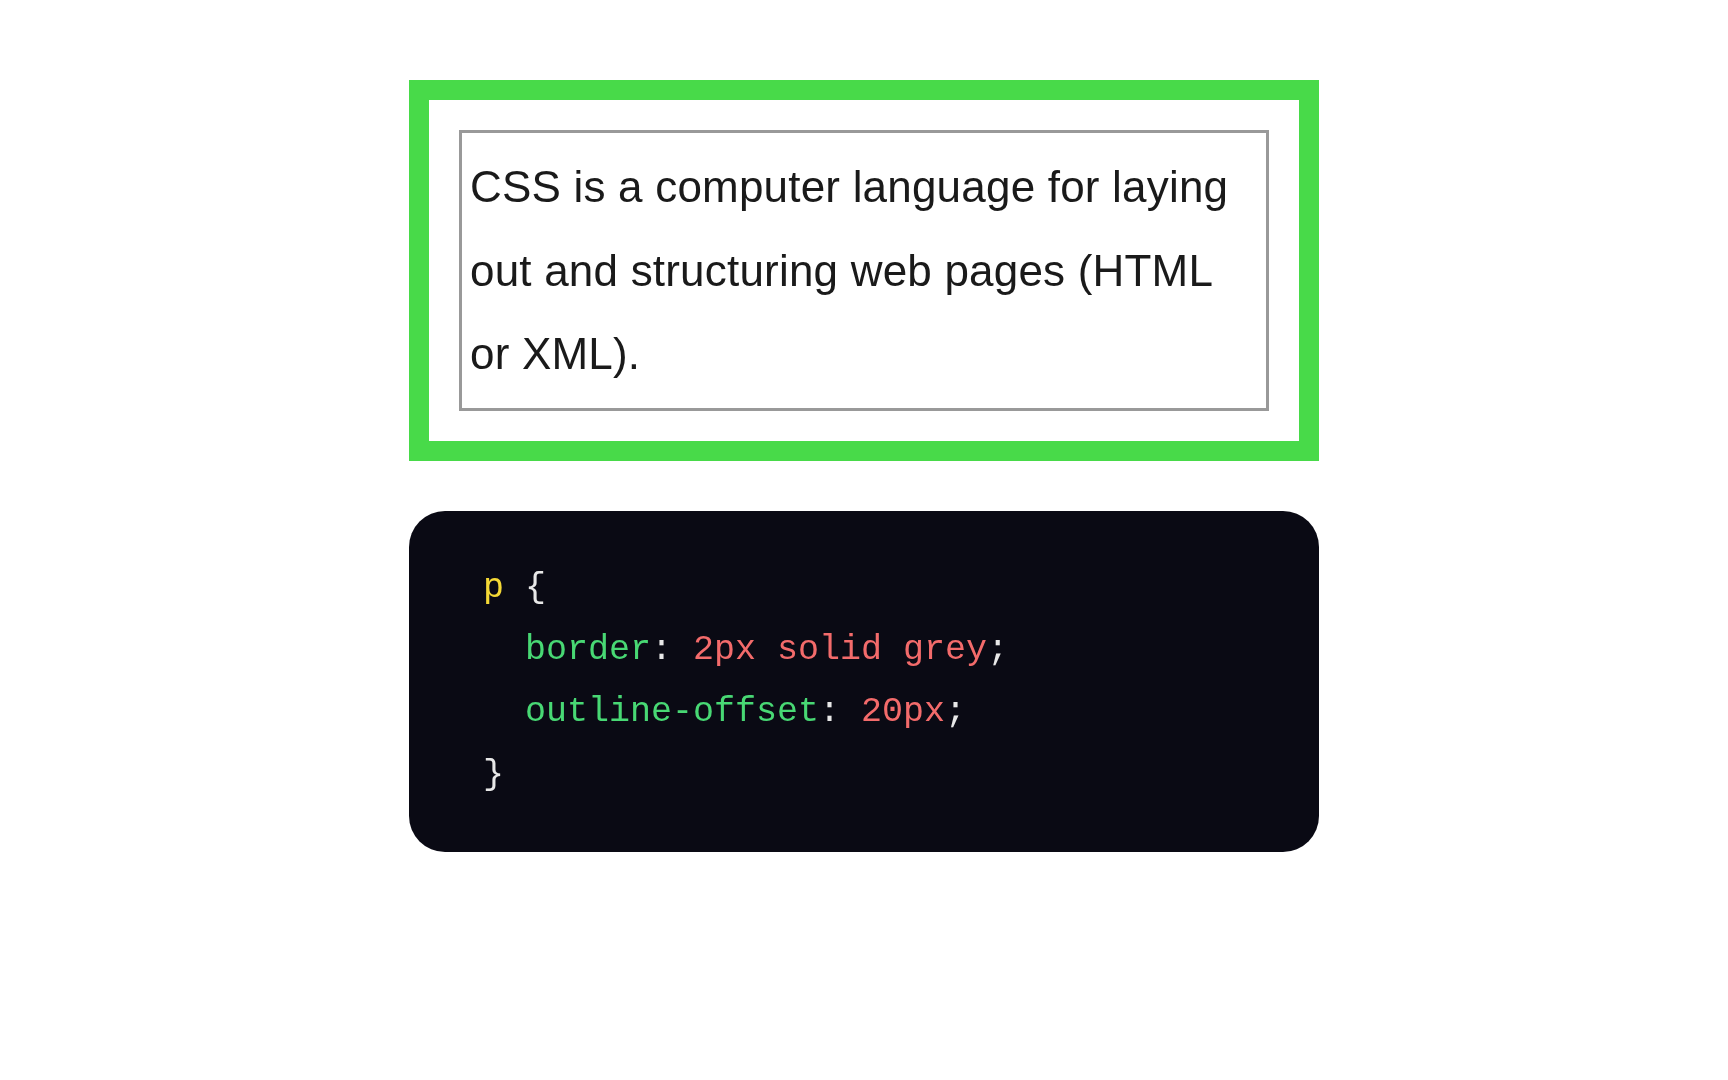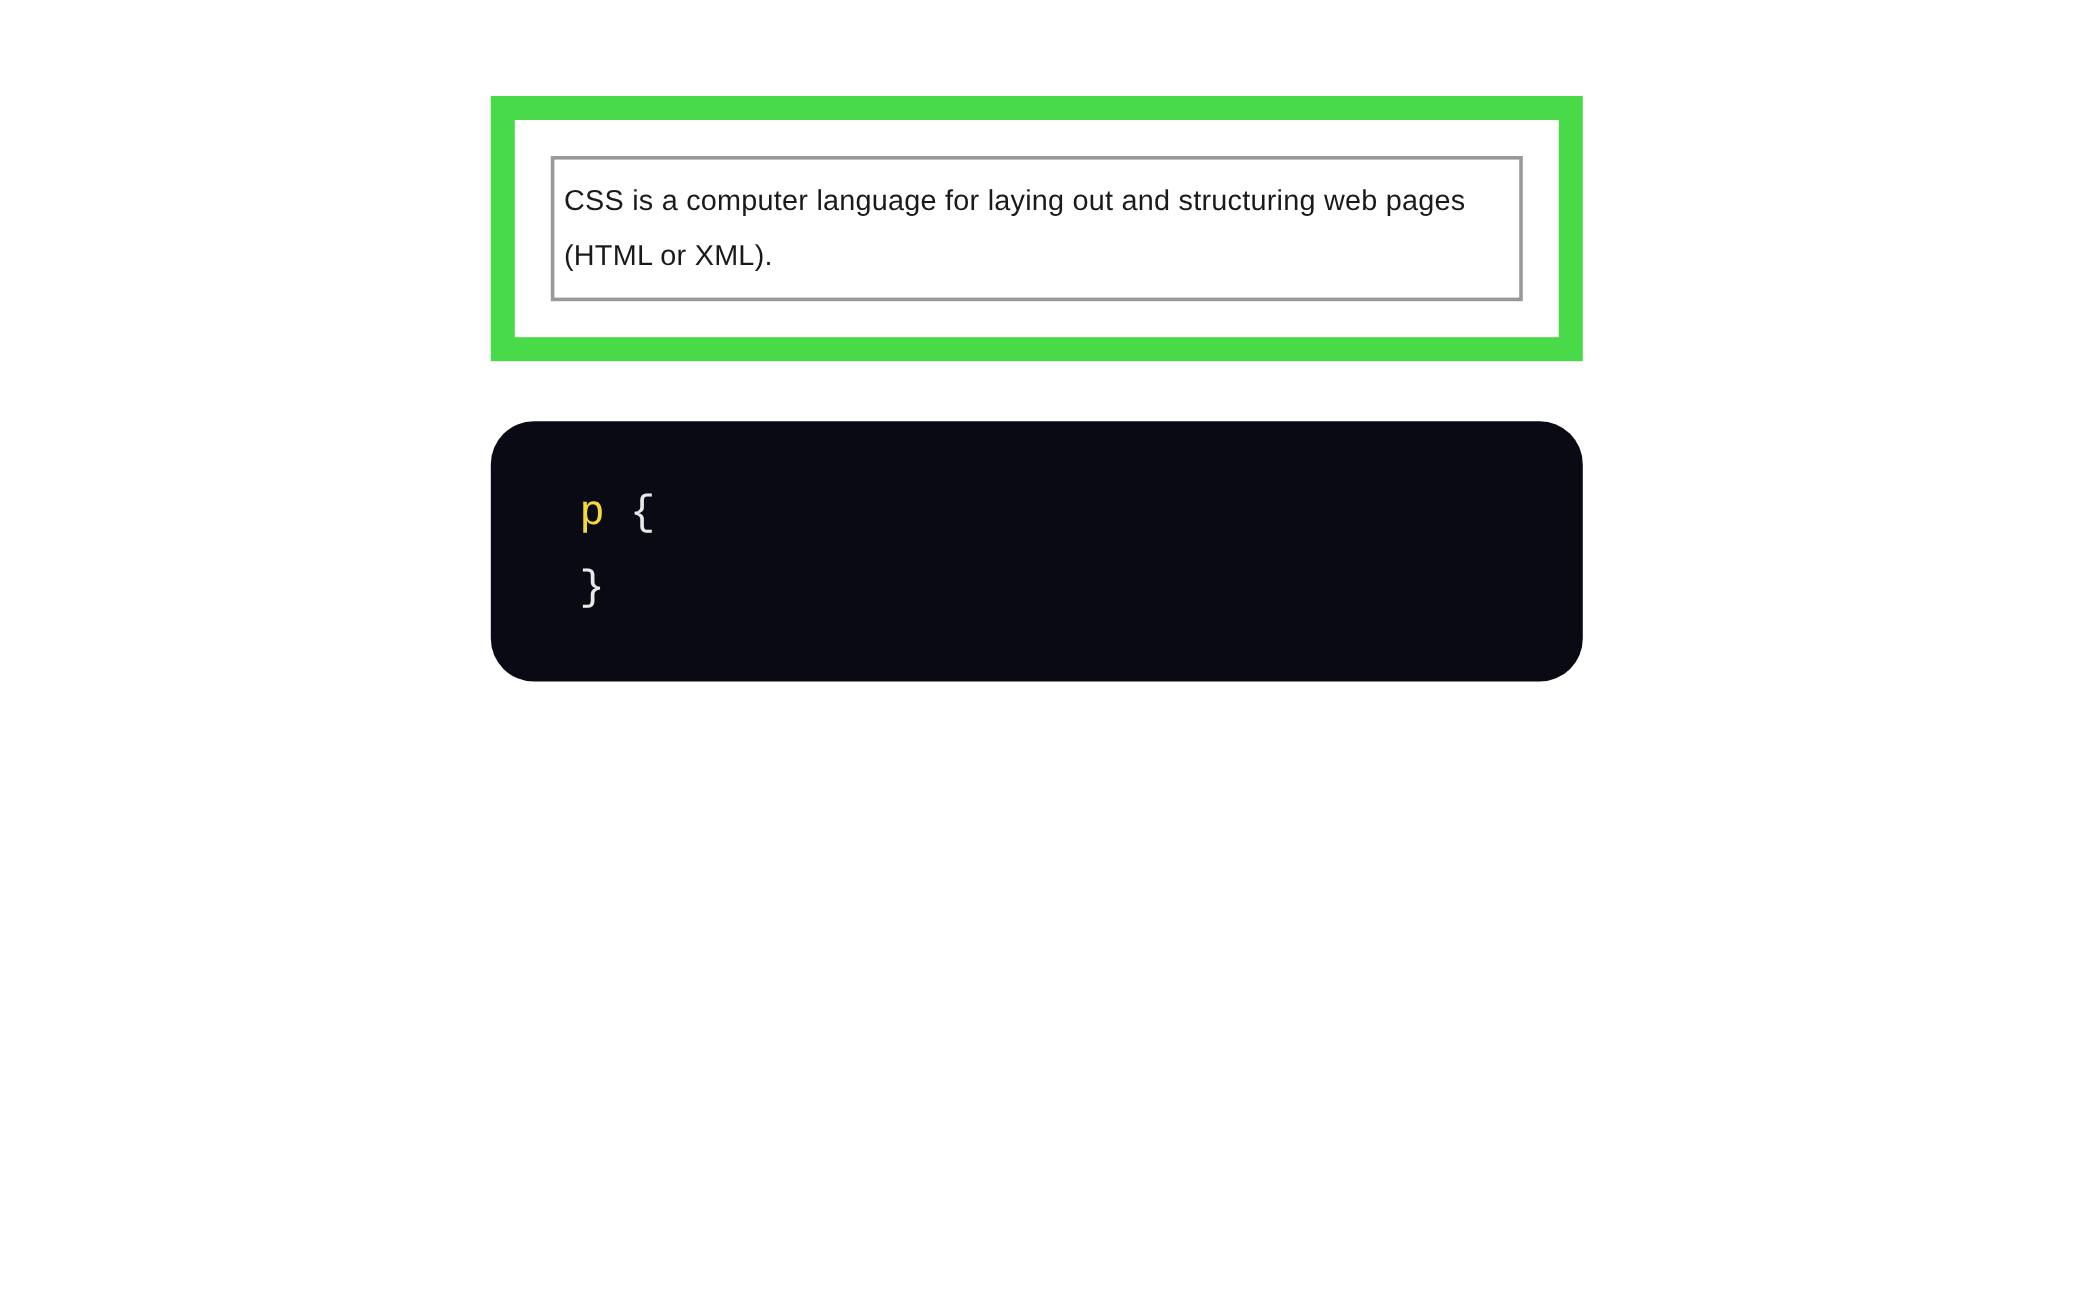--- a/index.html
+++ b/index.html
@@ -20,21 +20,21 @@
     .example-box {
       width: 910px;
       background: #ffffff;
       border: 20px solid #48DA49;
       padding: 30px;
       margin-bottom: 50px;
     }
     .example-paragraph {
       border: 3px solid #999999;
       padding: 12px 8px;
-      font-size: 24px;
+      font-size: 44px;
       line-height: 1.9;
       color: #1a1a1a;
       letter-spacing: 0.2px;
     }
     .code-box {
       width: 910px;
       background: #0a0a14;
       border-radius: 36px;
       padding: 46px 74px 46px 74px;
       font-family: "SF Mono", "Menlo", "Consolas", "Courier New", monospace;
@@ -53,14 +53,16 @@
   </style>
 </head>
 <body>
 
 <div class="example-box">
   <p class="example-paragraph">CSS is a computer language for laying out and structuring web pages (HTML or XML).</p>
 </div>
 
 <div class="code-box">
   <div class="code-line"><span class="tok-selector">p</span><span class="tok-brace"> {</span></div>
+  <div class="code-line"><span>  </span><span class="tok-property">border</span><span class="tok-punct">: </span><span class="tok-value">2px solid grey</span><span class="tok-punct">;</span></div>
+  <div class="code-line"><span>  </span><span class="tok-property">outline-offset</span><span class="tok-punct">: </span><span class="tok-value">20px</span><span class="tok-punct">;</span></div>
   <div class="code-line"><span class="tok-brace">}</span></div>
 </div>
 
 </body></html>

